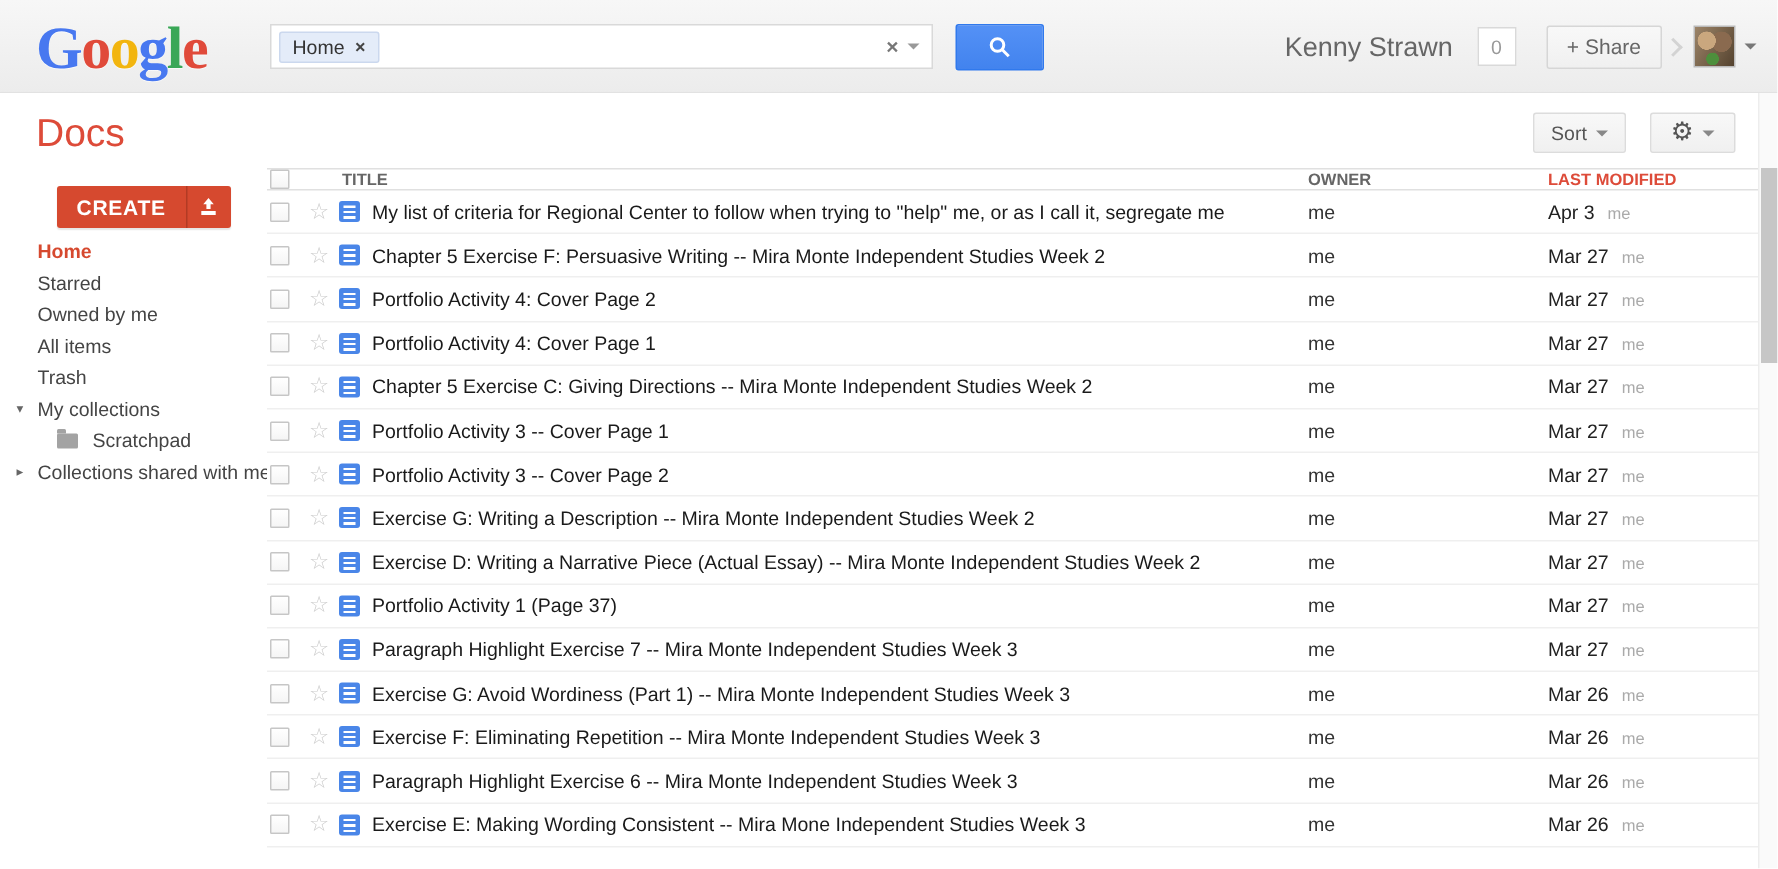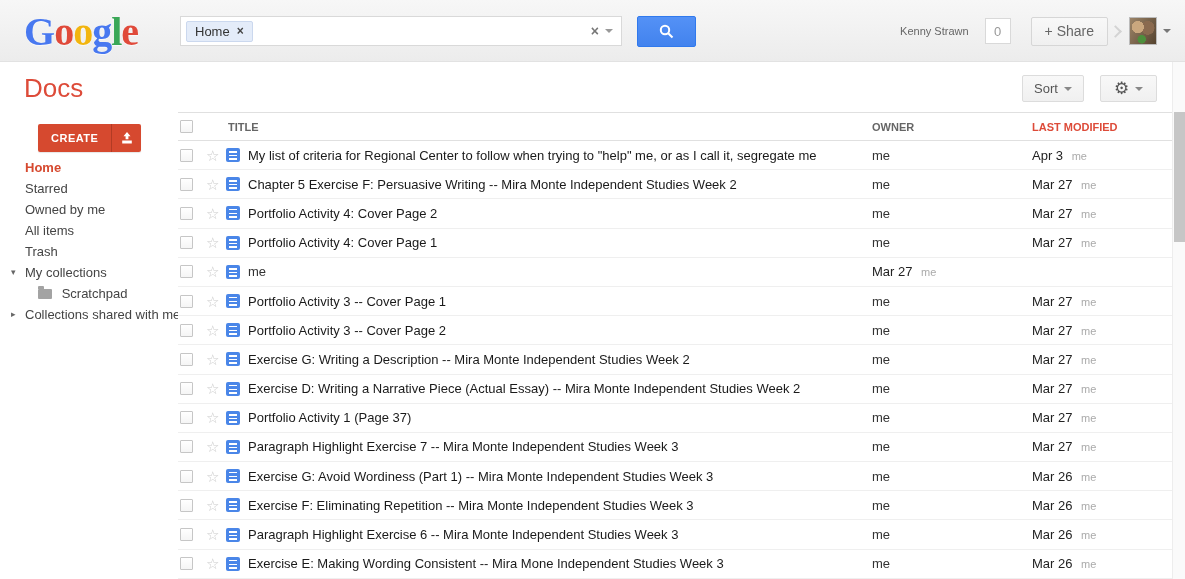--- a/index.html
+++ b/index.html
@@ -20,21 +20,21 @@
           border:1px solid #cbd8ee; border-radius:2px; padding:2px 8px; font-size:13px; color:#333; }
   .chip-x { font-size:12px; font-weight:bold; color:#444; cursor:pointer; }
   .search-clear { margin-left:auto; font-size:14px; font-weight:bold; color:#777; cursor:pointer; padding:0 6px; }
   .caret-down { width:0; height:0; border-left:4px solid transparent; border-right:4px solid transparent;
                 border-top:4px solid #999; display:inline-block; cursor:pointer; }
   .search-btn { position:absolute; left:637px; top:16px; width:59px; height:31px;
                 background:linear-gradient(#5491f6,#4283ee); border:1px solid #3079ed; border-radius:2px;
                 display:flex; align-items:center; justify-content:center; cursor:pointer; }
 
   .topbar-right { position:absolute; right:14px; top:16px; height:30px; display:flex; align-items:center; }
-  .user-name { color:#666; font-size:11px; margin-right:16px; }
+  .user-name { color:#666; font-size:18px; margin-right:16px; }
   .notif-badge { width:26px; height:26px; border:1px solid #d9d9d9; background:#fff; color:#999;
                  font-size:13px; display:flex; align-items:center; justify-content:center;
                  margin-right:20px; cursor:pointer; }
   .share-btn { height:29px; padding:0 13px; border:1px solid #d6d6d6; border-radius:2px;
                background:linear-gradient(#f8f8f8,#f0f0f0); color:#666; font-size:14px;
                display:flex; align-items:center; cursor:pointer; }
   .share-chevron { width:9px; height:9px; border-top:2px solid #d3d3d3; border-right:2px solid #d3d3d3;
                    transform:rotate(45deg); margin:0 9px 0 3px; }
   .avatar { width:28px; height:28px; border:1px solid #bbb; cursor:pointer;
             background:
@@ -54,38 +54,38 @@
   .sort-btn { right:101px; width:62px; }
   .gear-btn { right:28px; width:57px; }
   .gear-glyph { font-family:"DejaVu Sans", sans-serif; font-size:17px; color:#555; line-height:1; }
   .btn-caret { width:0; height:0; border-left:4px solid transparent; border-right:4px solid transparent;
                border-top:4px solid #888; }
 
   
   .sidebar { position:absolute; top:112px; left:0; width:178px; bottom:0; background:#fff; }
   .create-split { position:absolute; left:38px; top:12px; height:28px; display:flex;
                   border-radius:2px; overflow:hidden; box-shadow:0 1px 1px rgba(0,0,0,.1); }
-  .create-main { background:#d6492f; color:#fff; font-size:11px; font-weight:bold; letter-spacing:.5px;
+  .create-main { background:#d6492f; color:#fff; font-size:14px; font-weight:bold; letter-spacing:.5px;
                  display:flex; align-items:center; padding:0 13px; cursor:pointer; }
   .create-upload { background:#d6492f; border-left:1px solid #b23b24; width:30px;
                    display:flex; align-items:center; justify-content:center; cursor:pointer; }
   .nav { position:absolute; top:45px; left:0; right:0; list-style:none; }
   .nav li { position:relative; line-height:21px; padding-left:25px; font-size:13px; color:#444;
             cursor:pointer; white-space:nowrap; }
   .nav li.selected { color:#d6492f; font-weight:bold; }
   .nav li .expand-arrow { position:absolute; left:11px; top:0; font-size:9px; color:#666; }
   .nav li.indent { padding-left:38px; }
   .folder-icon { display:inline-block; width:14px; height:10px; background:#a3a3a3; border-radius:1px;
                  position:relative; margin-right:6px; vertical-align:-1px; }
   .folder-icon::before { content:""; position:absolute; left:0; top:-3px; width:6px; height:3px;
                          background:#a3a3a3; border-radius:1px 1px 0 0; }
 
   
   .main-table { position:absolute; left:178px; top:112px; right:13px; bottom:0; background:#fff; }
-  .thead { height:29px; border-top:1px solid #e0e0e0; border-bottom:1px solid #e0e0e0;
+  .thead { height:15px; border-top:1px solid #e0e0e0; border-bottom:1px solid #e0e0e0;
            display:grid; grid-template-columns:26px 22px 22px 1fr 160px 140px; align-items:center;
            font-size:11px; font-weight:bold; color:#666; }
   .thead .col-modified { color:#dd4b39; cursor:pointer; }
   .thead .col-title, .thead .col-owner { cursor:pointer; }
   .rows {}
   .row { height:29.2px; display:grid; grid-template-columns:26px 22px 22px 1fr 160px 140px;
          align-items:center; border-bottom:1px solid #efefef; font-size:13px; cursor:pointer; }
   .checkbox { width:13px; height:13px; border:1px solid #c6c6c6; border-radius:1px;
               background:linear-gradient(#fff,#f5f5f5); margin-left:2px; cursor:pointer; }
   .star { color:#ccc; font-size:15px; line-height:1; margin-left:2px; cursor:pointer; }
@@ -261,20 +261,21 @@
     <span class="mod-cell">
       <span class="mod-date">Mar 27</span>
       <span class="mod-by">me</span>
     </span>
   </div>
 
   <div class="row">
     <span class="checkbox"></span>
     <span class="star">☆</span>
     <span class="doc-icon"></span>
+    <span class="row-title">Chapter 5 Exercise C: Giving Directions -- Mira Monte Independent Studies Week 2</span>
     <span class="owner-cell">me</span>
     <span class="mod-cell">
       <span class="mod-date">Mar 27</span>
       <span class="mod-by">me</span>
     </span>
   </div>
 
   <div class="row">
     <span class="checkbox"></span>
     <span class="star">☆</span>

